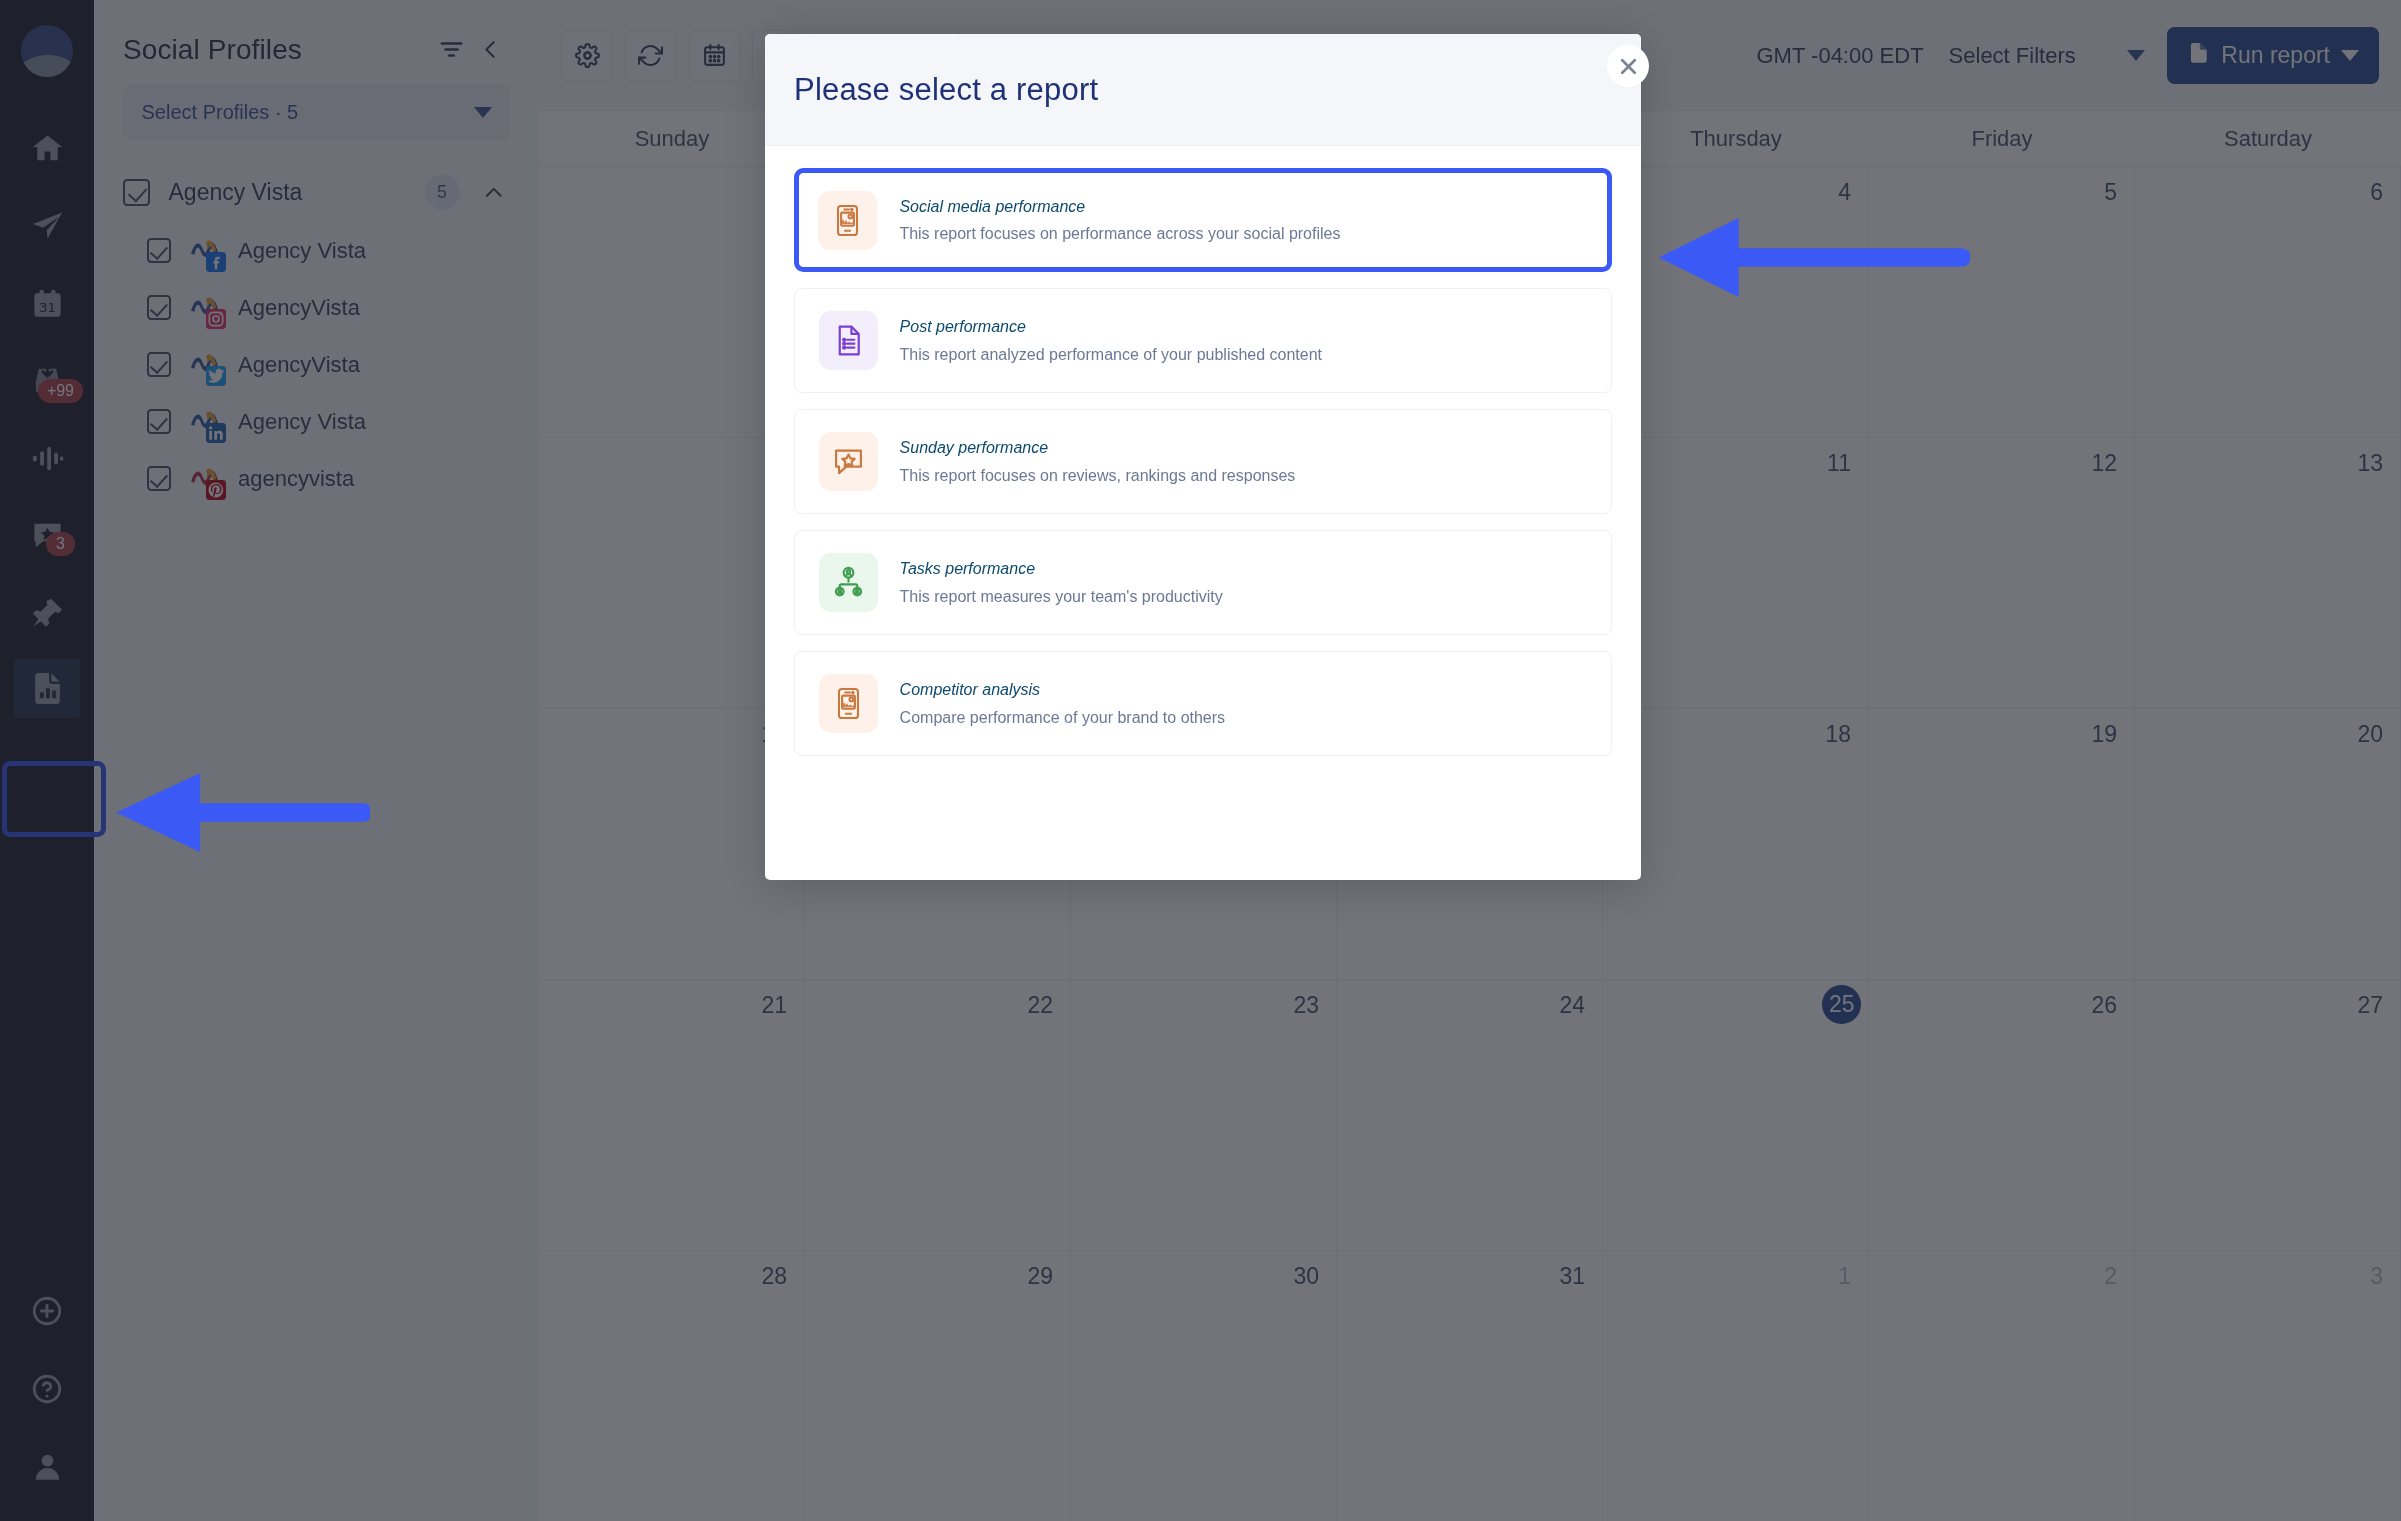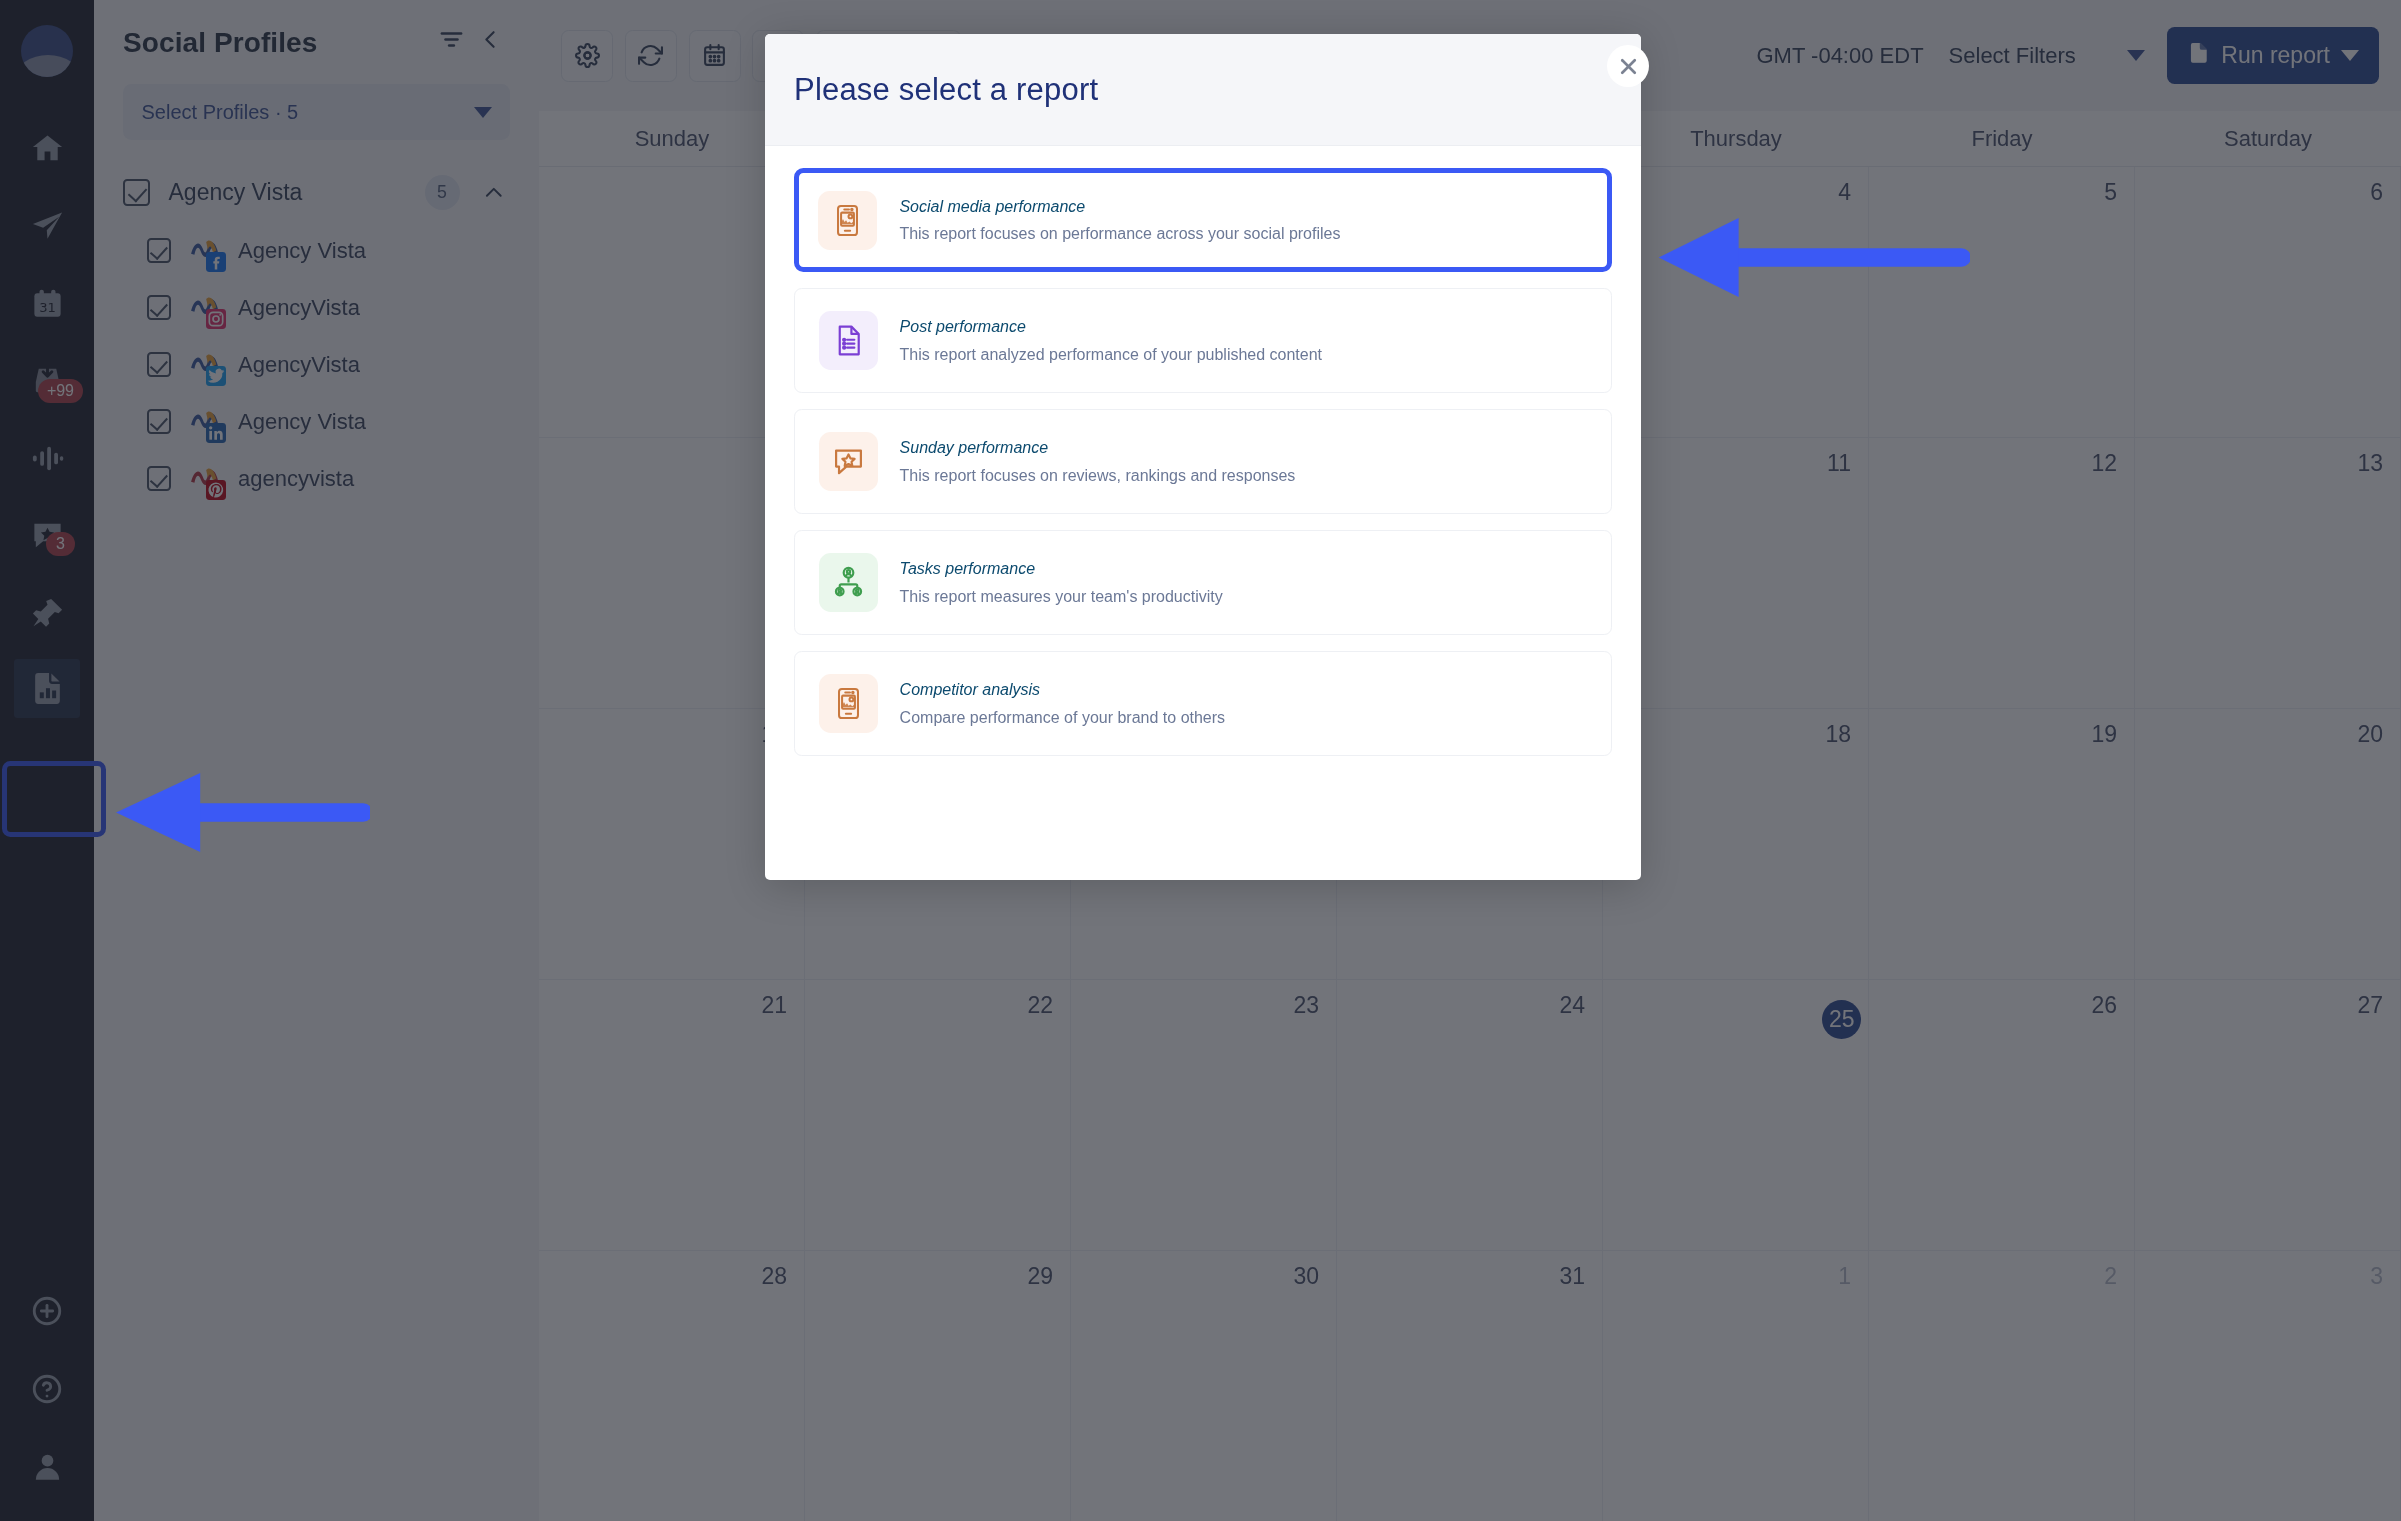--- a/index.html
+++ b/index.html
@@ -74,22 +74,22 @@
 
   
   .profiles {
     position: absolute; left: 94px; top: 0;
     width: 445px; height: 1522px;
     background: #f4f5f8;
     padding: 0 29px;
     z-index: 2;
   }
   .profiles-head {
-    display: flex; align-items: flex-end;
-    padding-top: 40px; height: 59px; font-weight: bold;
+    display: flex; align-items: center;
+    padding-top: 40px; height: 59px;
   }
   .profiles-title {
     font-size: 28px; color: #2d3748; letter-spacing: 0.1px;
     flex: 1;
   }
   .head-icon { width: 39px; height: 39px; display:flex; align-items:center; justify-content:center; }
   .select-profiles {
     margin-top: 25px;
     height: 56px; border-radius: 8.4px;
     background: #e7eaf1;
@@ -200,21 +200,21 @@
   }
   .cal-num {
     position: absolute; right: 17px; top: 11.8px;
     font-size: 23px; color: #4d566f;
   }
   .cal-num.muted { color: #b6bcca; }
   .cal-num.today {
     background: #2f4c94; color: #ffffff;
     width: 39px; height: 39px; border-radius: 50%;
     display: flex; align-items: center; justify-content: center;
-    right: 6.7px; top: 20px;
+    right: 6.7px; top: 5px;
   }
 
   
   .scrim {
     position: absolute; inset: 0;
     background: rgba(28,31,40,0.62);
     z-index: 8;
   }
 
   

